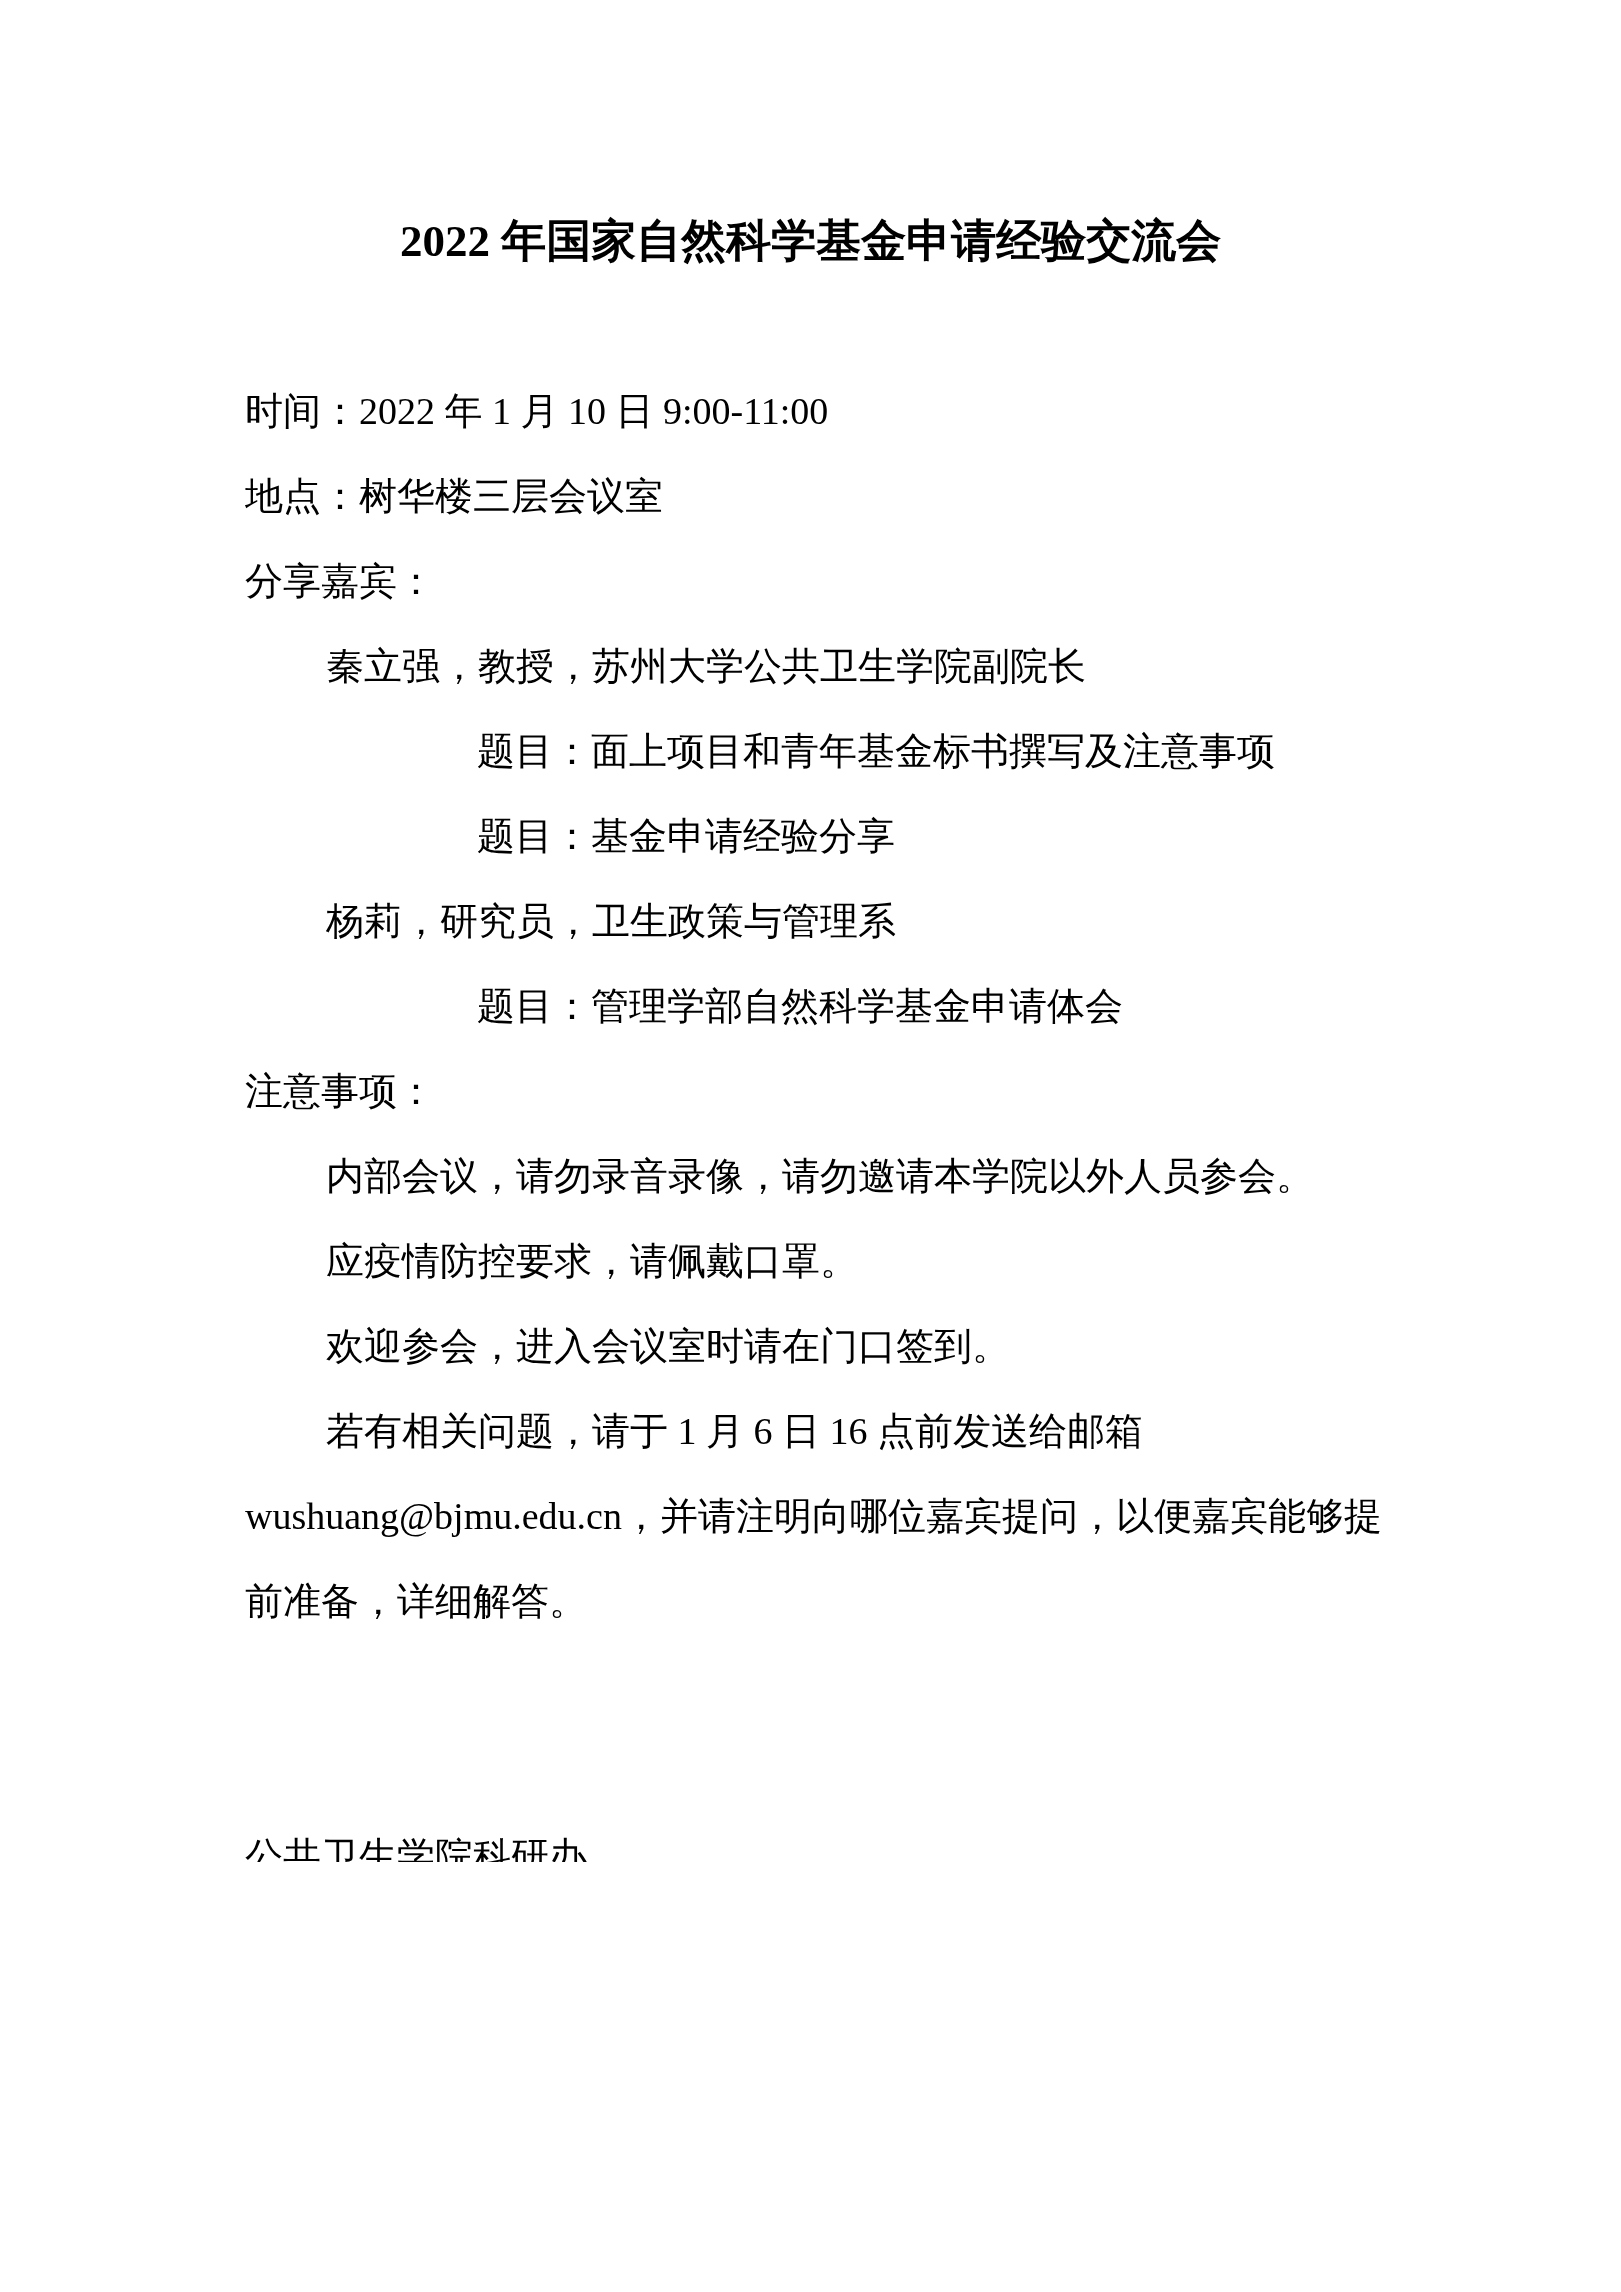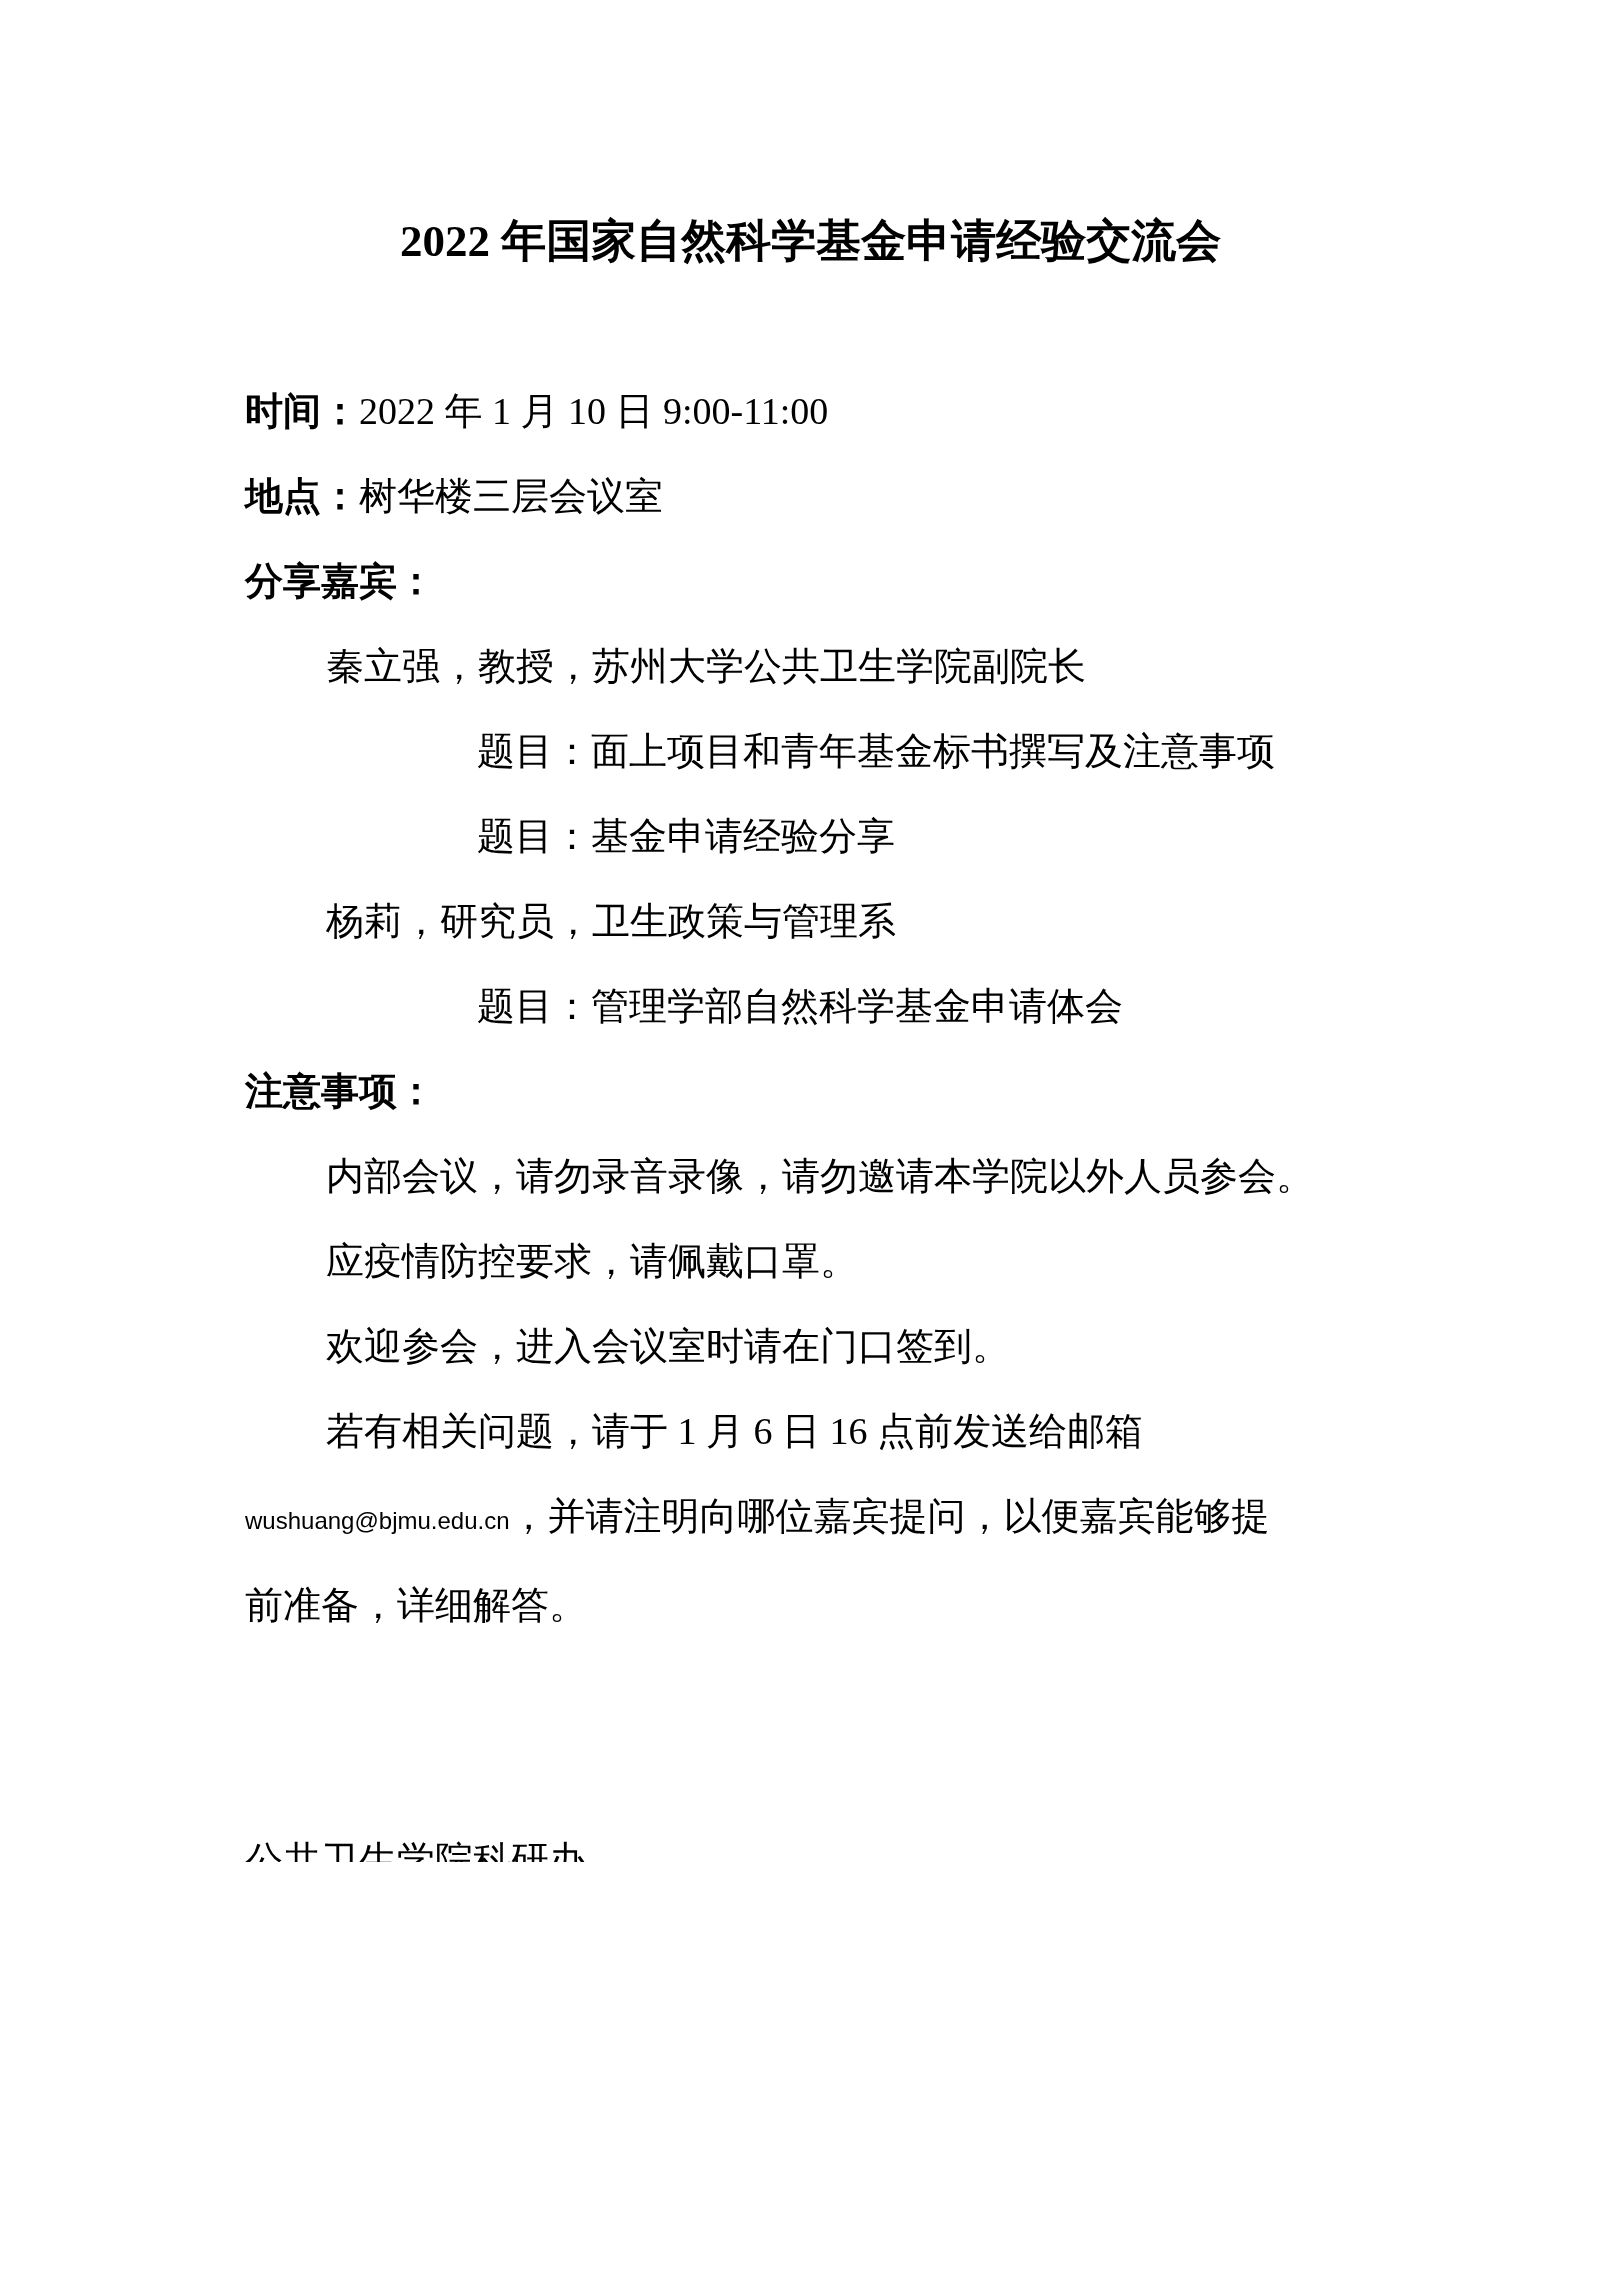--- a/index.html
+++ b/index.html
@@ -31,27 +31,27 @@
     font-weight: bold;
     text-align: center;
     white-space: nowrap;
   }
   .line {
     font-size: 38px;
     line-height: 85px;
     white-space: nowrap;
   }
   .label, .heading {
-    font-weight: bold;
+    font-weight: normal;
   }
   .ind2 { padding-left: 81px; }
   .ind6 { padding-left: 232px; font-family: Liberation Serif, serif; }
   .email {
-    font-family: Liberation Sans, sans-serif;
-    font-size: 24px;
+    font-family: Liberation Serif, serif;
+    font-size: 38px;
   }
   .sign { }
   .sign-block { margin-top: 170px; }
 </style>
 </head>
 <body>
 
 <div class="page">
   <div class="content">
 

